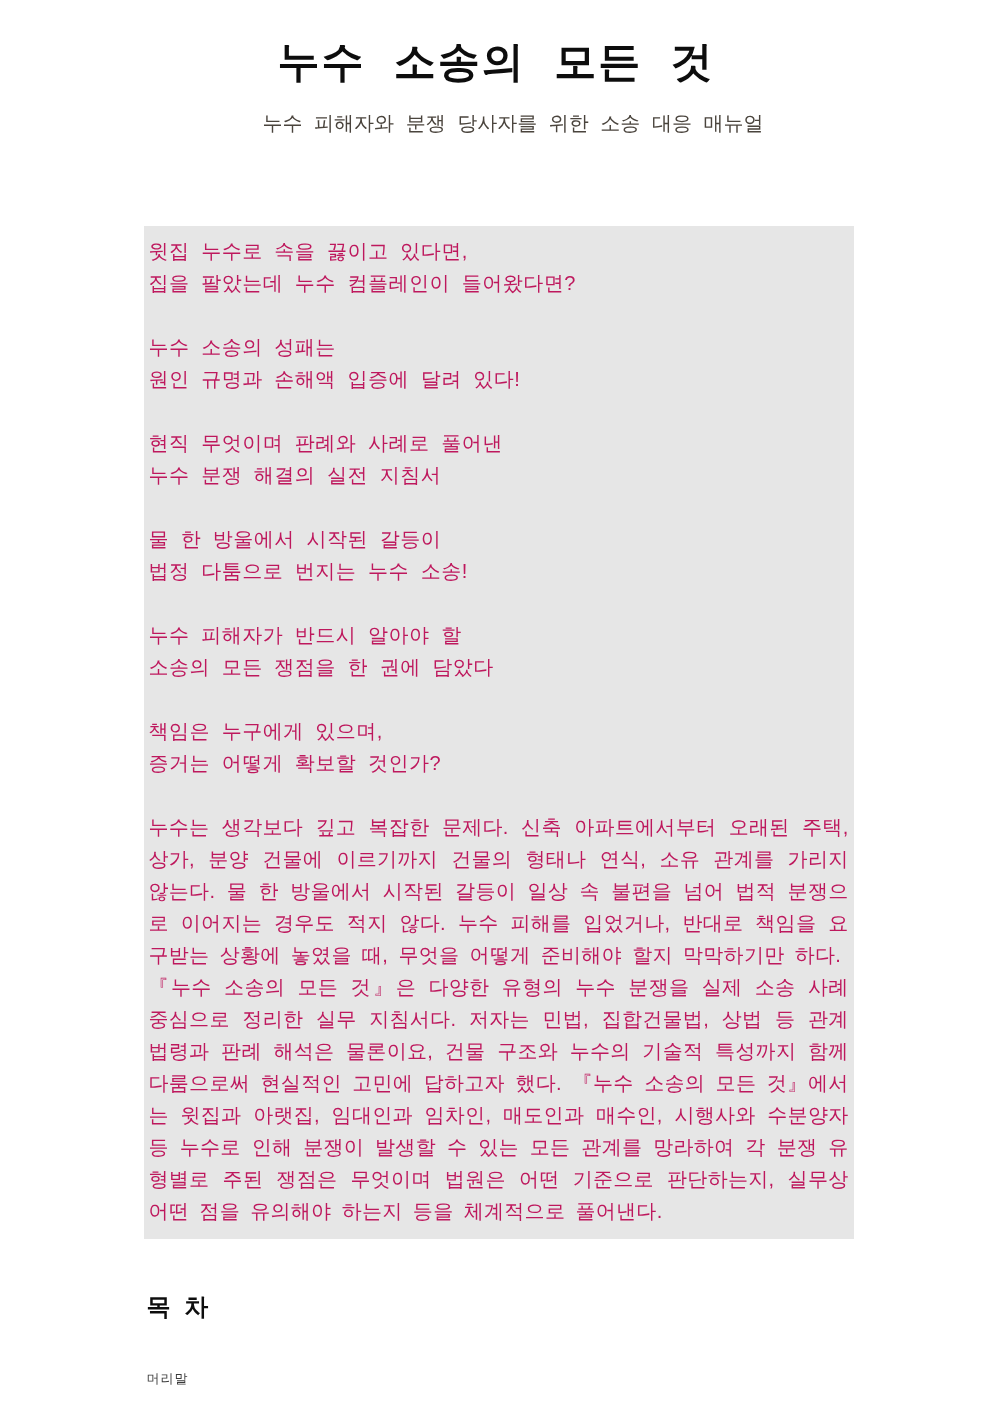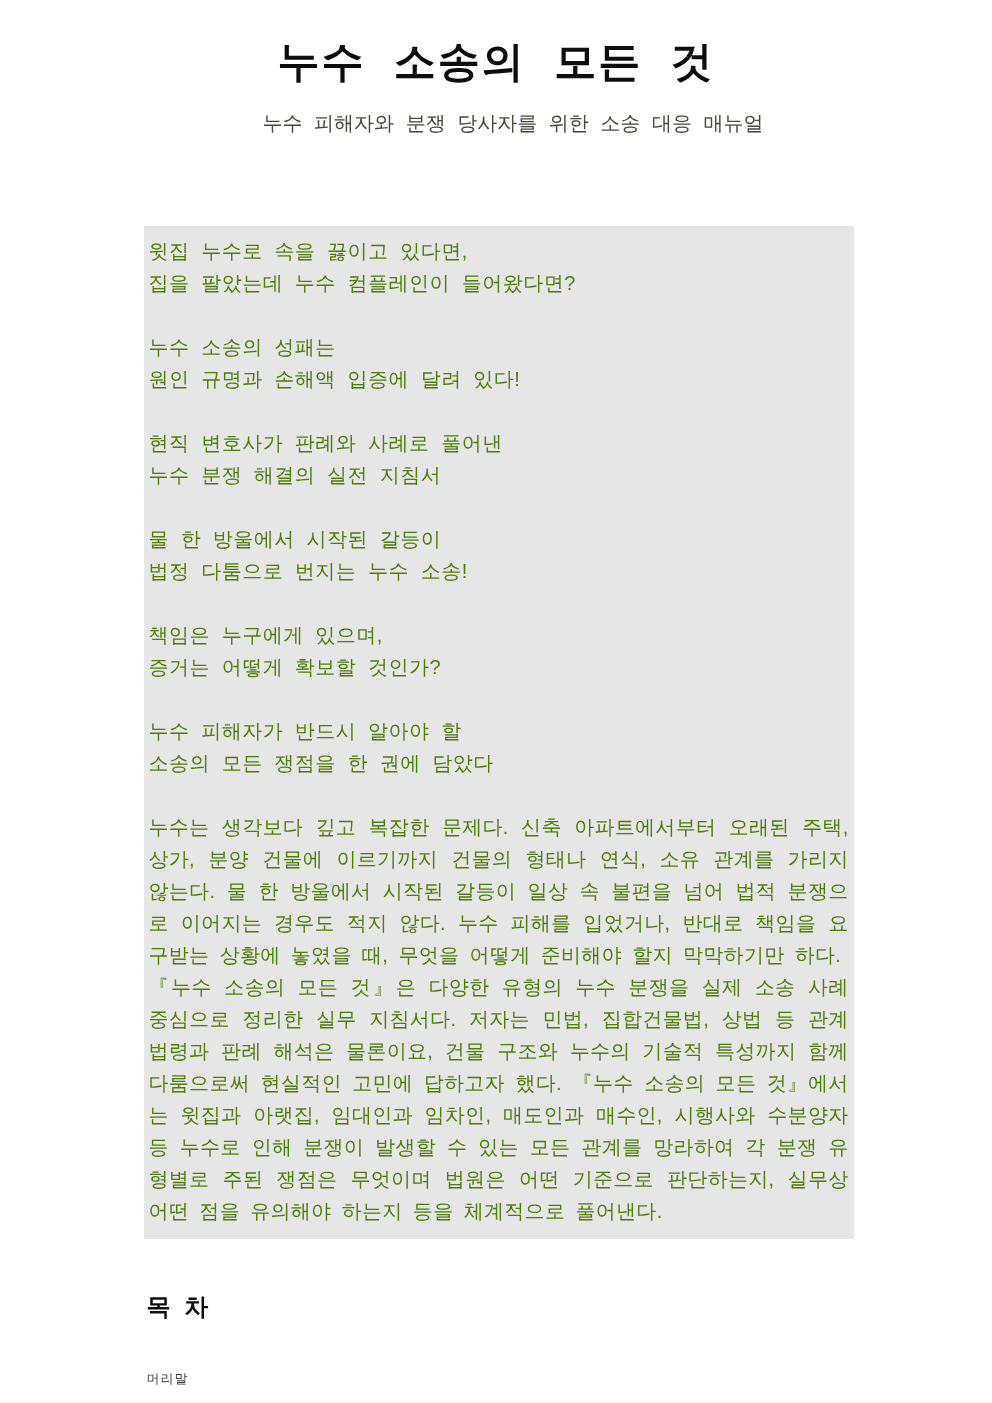--- a/index.html
+++ b/index.html
@@ -42,21 +42,21 @@
     padding-left: 34px;
   }
 
   
   .intro-box {
     margin: 90px 37px 0 42px;
     background: #e6e6e6;
     padding: 9px 5px 12px 5px;
     font-size: 20px;
     line-height: 32px;
-    color: #4d7c0f;
+    color: #be185d;
   }
   .intro-box p { margin: 0; }
   .stanza {
     white-space: pre-line;       
     margin-bottom: 32px !important;
     word-spacing: 0.28em;
     letter-spacing: 0.5px;
   }
   .prose {
     text-align: justify;
@@ -104,28 +104,28 @@
 
   <h1 class="book-title">누수 소송의 모든 것</h1>
 
   <p class="book-subtitle">누수 피해자와 분쟁 당사자를 위한 소송 대응 매뉴얼</p>
 
   <div class="intro-box">
     <p class="stanza">윗집 누수로 속을 끓이고 있다면,
 집을 팔았는데 누수 컴플레인이 들어왔다면?</p>
     <p class="stanza">누수 소송의 성패는
 원인 규명과 손해액 입증에 달려 있다!</p>
-    <p class="stanza">현직 변호사가 판례와 사례로 풀어낸
+    <p class="stanza">현직 무엇이며 판례와 사례로 풀어낸
 누수 분쟁 해결의 실전 지침서</p>
     <p class="stanza">물 한 방울에서 시작된 갈등이
 법정 다툼으로 번지는 누수 소송!</p>
+    <p class="stanza">누수 피해자가 반드시 알아야 할
+소송의 모든 쟁점을 한 권에 담았다</p>
     <p class="stanza">책임은 누구에게 있으며,
 증거는 어떻게 확보할 것인가?</p>
-    <p class="stanza">누수 피해자가 반드시 알아야 할
-소송의 모든 쟁점을 한 권에 담았다</p>
 
     <p class="prose">누수는 생각보다 깊고 복잡한 문제다. 신축 아파트에서부터 오래된 주택, 상가, 분양 건물에 이르기까지 건물의 형태나 연식, 소유 관계를 가리지 않는다. 물 한 방울에서 시작된 갈등이 일상 속 불편을 넘어 법적 분쟁으로 이어지는 경우도 적지 않다. 누수 피해를 입었거나, 반대로 책임을 요구받는 상황에 놓였을 때, 무엇을 어떻게 준비해야 할지 막막하기만 하다.</p>
     <p class="prose">『누수 소송의 모든 것』은 다양한 유형의 누수 분쟁을 실제 소송 사례 중심으로 정리한 실무 지침서다. 저자는 민법, 집합건물법, 상법 등 관계 법령과 판례 해석은 물론이요, 건물 구조와 누수의 기술적 특성까지 함께 다룸으로써 현실적인 고민에 답하고자 했다. 『누수 소송의 모든 것』에서는 윗집과 아랫집, 임대인과 임차인, 매도인과 매수인, 시행사와 수분양자 등 누수로 인해 분쟁이 발생할 수 있는 모든 관계를 망라하여 각 분쟁 유형별로 주된 쟁점은 무엇이며 법원은 어떤 기준으로 판단하는지, 실무상 어떤 점을 유의해야 하는지 등을 체계적으로 풀어낸다.</p>
   </div>
 
   <div class="toc">
     <h2 class="toc-heading">목 차</h2>
 
     <p class="toc-item-preface">머리말</p>
 

